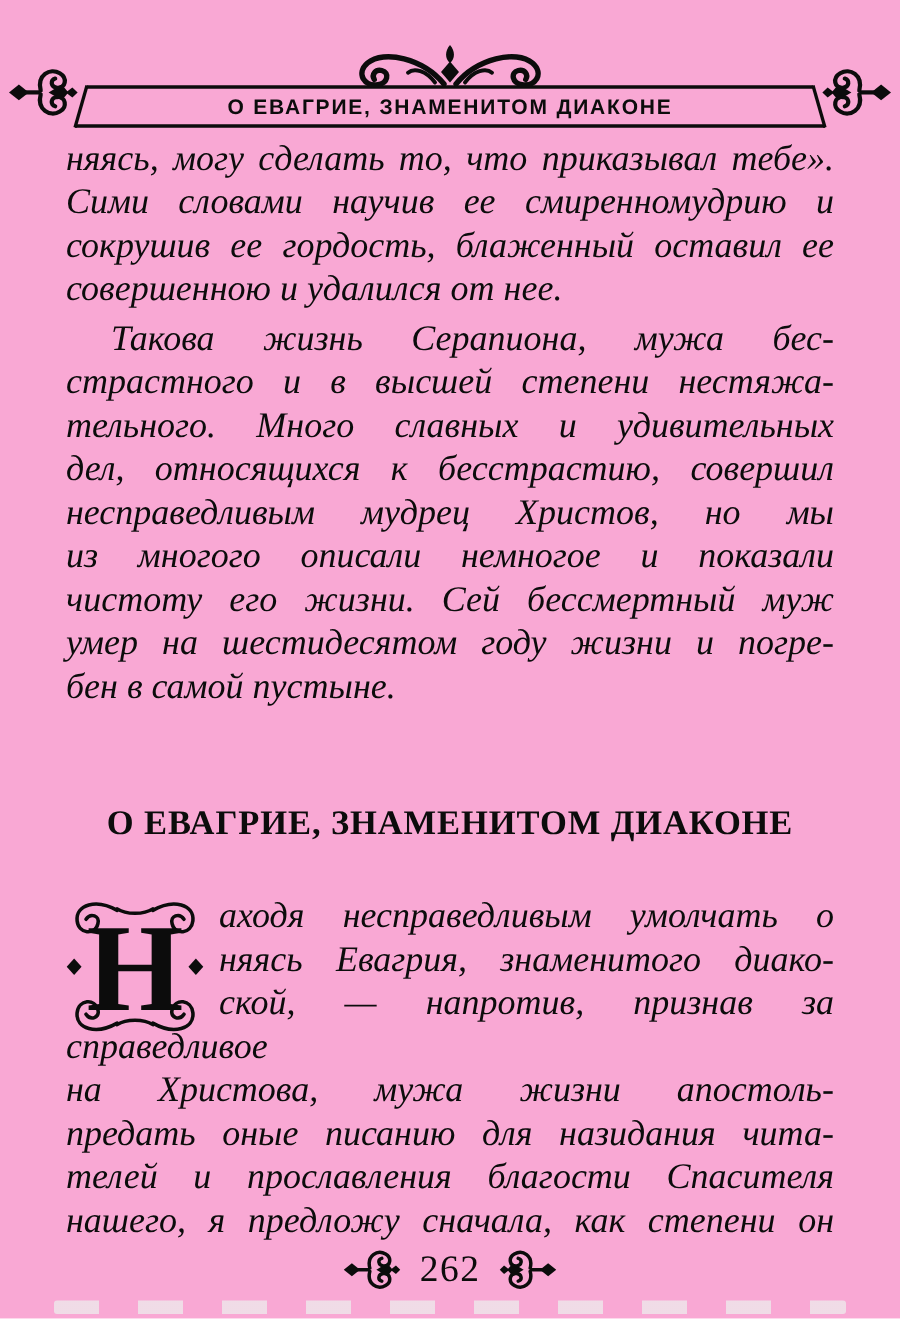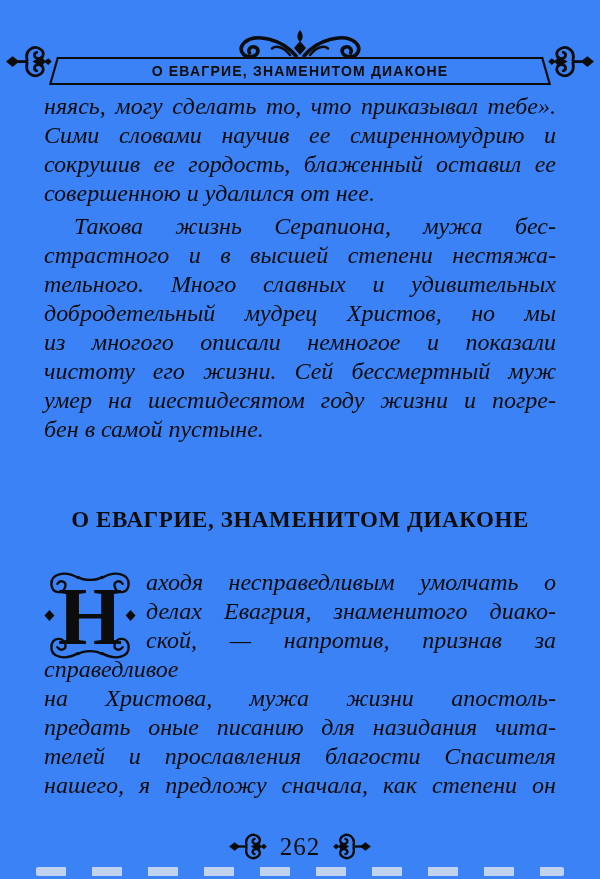--- a/index.html
+++ b/index.html
@@ -1,19 +1,19 @@
 <!DOCTYPE html>
 <html><head>
 <meta charset="utf-8">
 <style>
   html,body{margin:0;padding:0;background:#ffffff;}
   .page{
     position:relative;
     width:600px;height:879px;
-    background:#3b82f6;
+    background:#f9a8d4;
     overflow:hidden;
     font-family:"Liberation Serif", serif;
     color:#0c0c0c;
   }
   
   .header{position:absolute;top:28px;left:0;width:600px;height:62px;}
   .header svg.banner{position:absolute;top:0;left:0;width:600px;height:62px;}
   .running-title{
     position:absolute;left:62px;right:62px;top:31px;height:25px;line-height:25px;
     text-align:center;
@@ -116,21 +116,22 @@
       <div class="line">няясь, могу сделать то, что приказывал тебе».</div>
       <div class="line">Сими словами научив ее смиренномудрию и</div>
       <div class="line">сокрушив ее гордость, блаженный оставил ее</div>
       <div class="line last">совершенною и удалился от нее.</div>
     </div>
 
     <div class="para p2">
       <div class="line indent">Такова жизнь Серапиона, мужа бес-</div>
       <div class="line">страстного и в высшей степени нестяжа-</div>
       <div class="line">тельного. Много славных и удивительных</div>
-      <div class="line">добродетельный мудрец Христов, но мы</div>
+      <div class="line">дел, относящихся к бесстрастию, совершил</div>
+      <div class="line">несправедливым мудрец Христов, но мы</div>
       <div class="line">из многого описали немногое и показали</div>
       <div class="line">чистоту его жизни. Сей бессмертный муж</div>
       <div class="line">умер на шестидесятом году жизни и погре-</div>
       <div class="line last">бен в самой пустыне.</div>
     </div>
 
     <div class="section-heading">О ЕВАГРИЕ, ЗНАМЕНИТОМ ДИАКОНЕ</div>
 
     <div class="para p3">
       <svg class="dropcap" viewBox="0 0 92 96">
@@ -148,21 +149,21 @@
           <path d="M34 9 C40 13 52 13 58 9"></path>
           <path d="M34 87 C40 83 52 83 58 87"></path>
         </g>
         <g fill="#0c0c0c">
           <polygon points="0,48 5,42.5 10,48 5,53.5"></polygon>
           <polygon points="82,48 87,42.5 92,48 87,53.5"></polygon>
         </g>
         <text x="46" y="77" text-anchor="middle" font-family="Liberation Serif, serif" font-weight="bold" font-size="84" fill="#0c0c0c">Н</text>
       </svg>
       <div class="line">аходя несправедливым умолчать о</div>
-      <div class="line">делах Евагрия, знаменитого диако-</div>
+      <div class="line">няясь Евагрия, знаменитого диако-</div>
       <div class="line">ской, — напротив, признав за справедливое</div>
       <div class="line">на Христова, мужа жизни апостоль-</div>
       <div class="line">предать оные писанию для назидания чита-</div>
       <div class="line">телей и прославления благости Спасителя</div>
       <div class="line">нашего, я предложу сначала, как степени он</div>
     </div>
   </div>
 
   <div class="footer">
     <svg viewBox="0 0 52 40" width="38" height="29">

